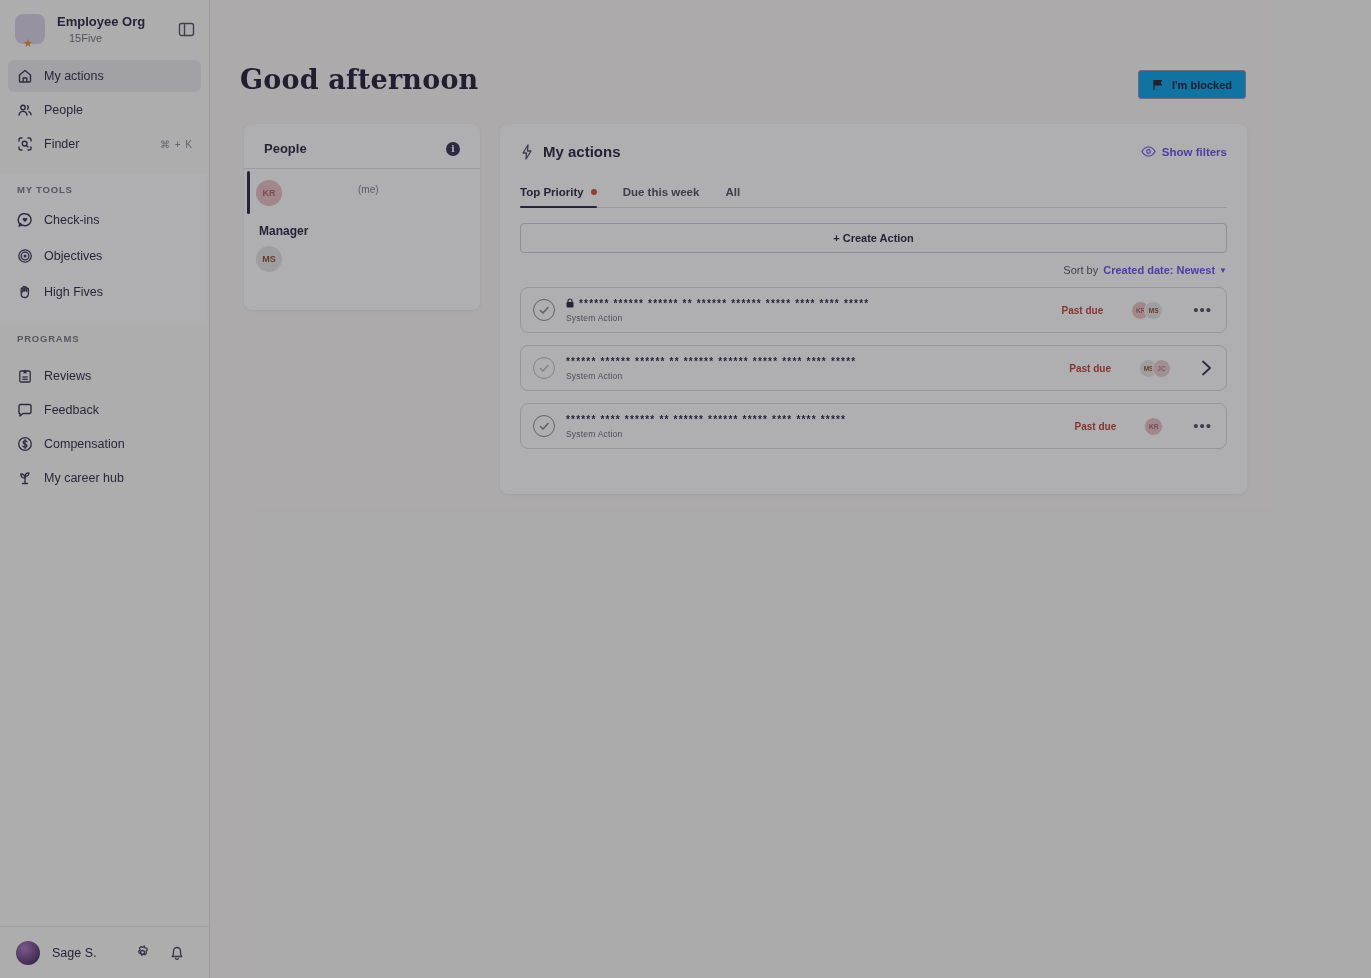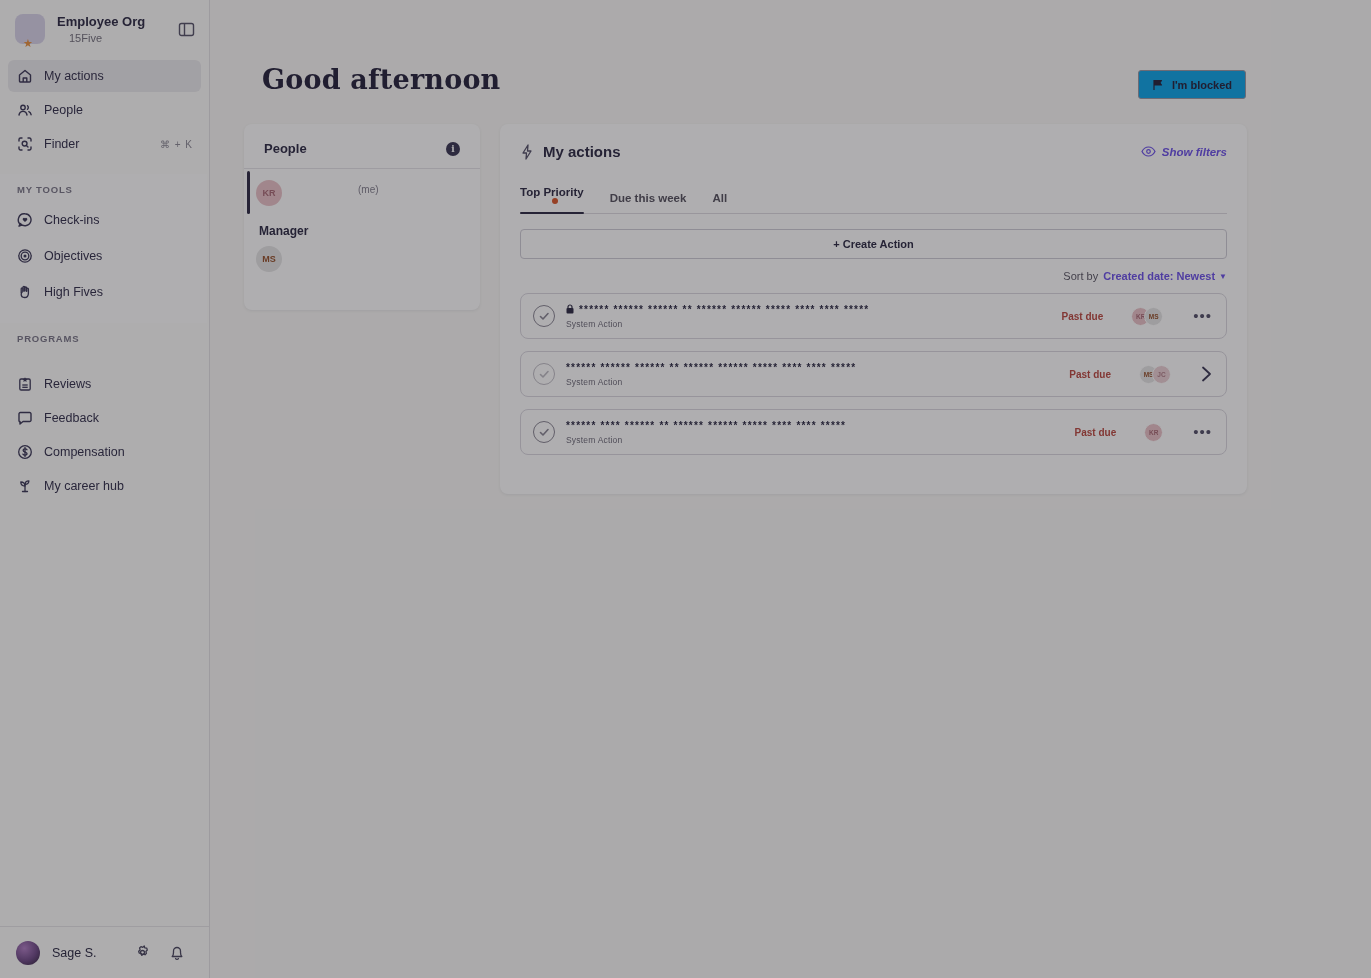--- a/index.html
+++ b/index.html
@@ -52,38 +52,38 @@
   }
 
   .spotlight {
     position:relative; z-index:60; background:#ffffff; width:207px;
     margin-top:14px; padding:10px 8px 12px 8px;
   }
   .spotlight .section-label { padding-left:9px; margin-bottom:4px; }
   .spotlight .nav-item { height:34px; }
 
   .programs-group { margin-top:10px; padding:0 8px; }
-  .programs-group .section-label { padding-left:9px; margin-bottom:20px; }
+  .programs-group .section-label { padding-left:9px; margin-bottom:12px; }
 
   .sidebar-footer {
     position:absolute; left:0; bottom:0; width:100%; height:52px;
     border-top:1px solid #e7e5e9; display:flex; align-items:center; padding:0 24px 0 16px;
   }
   .user-avatar {
     width:24px; height:24px; border-radius:50%;
     background:radial-gradient(circle at 35% 30%, #b07ec4 0%, #6e4a86 55%, #2e2138 100%);
     flex:0 0 auto;
   }
   .user-name { font-size:12.5px; color:#2e2c45; margin-left:12px; flex:1; }
   .footer-icon { color:#4b4860; margin-left:18px; display:flex; cursor:pointer; }
 
   
   .main { position:absolute; left:210px; top:0; width:1161px; height:978px; }
   .greeting {
-    position:absolute; left:52px; top:64px;
+    position:absolute; left:30px; top:64px;
     font-family:"DejaVu Serif", serif; font-size:27px; font-weight:bold; color:#27243d;
     letter-spacing:0.2px;
   }
   .blocked-btn {
     position:absolute; right:125px; top:70px; height:29px;
     background:#0ea5e9; border:1px solid #9b99a5; border-radius:3px;
     display:flex; align-items:center; padding:0 13px; cursor:pointer;
     font-size:11px; font-weight:bold; color:#27243d;
   }
   .blocked-btn svg { margin-right:8px; }
@@ -120,27 +120,27 @@
   
   .actions-panel {
     position:absolute; left:290px; top:124px; width:747px; height:370px;
     background:#ffffff; border-radius:8px; box-shadow:0 1px 3px rgba(40,36,60,0.08);
     padding:0 20px;
   }
   .panel-header { display:flex; align-items:center; justify-content:space-between; padding:19px 0 6px 0; }
   .panel-title-wrap { display:flex; align-items:center; }
   .bolt-icon { color:#55526a; margin-right:9px; display:flex; }
   .panel-title { font-size:15px; font-weight:bold; color:#2e2c45; }
-  .show-filters { display:flex; align-items:center; color:#6d53e8; font-size:11.5px; font-weight:bold; cursor:pointer;font-style:italic; }
+  .show-filters { display:flex; align-items:center; color:#6d53e8; font-size:11.5px; font-weight:bold; cursor:pointer; }
   .show-filters svg { margin-right:6px; }
 
   .tabs { display:flex; align-items:flex-end; border-bottom:1px solid #dddbe1; margin-top:14px; }
   .tab {
     font-size:11.5px; font-weight:bold; color:#56535f; padding:6px 0 9px 0; margin-right:26px;
-    cursor:pointer; position:relative; display:flex; align-items:center;flex-direction:column;
+    cursor:pointer; position:relative; display:flex; align-items:center;
   }
   .tab.active { color:#2e2c45; }
   .tab.active::after {
     content:""; position:absolute; left:0; right:0; bottom:-1px; height:2.5px; background:#2e2c45; border-radius:2px;
   }
   .tab-dot { width:6px; height:6px; border-radius:50%; background:#d9572b; margin-left:7px; }
 
   .create-action {
     margin-top:15px; height:30px; width:100%;
     border:1px solid #cfcdd6; border-radius:4px; background:#ffffff;

